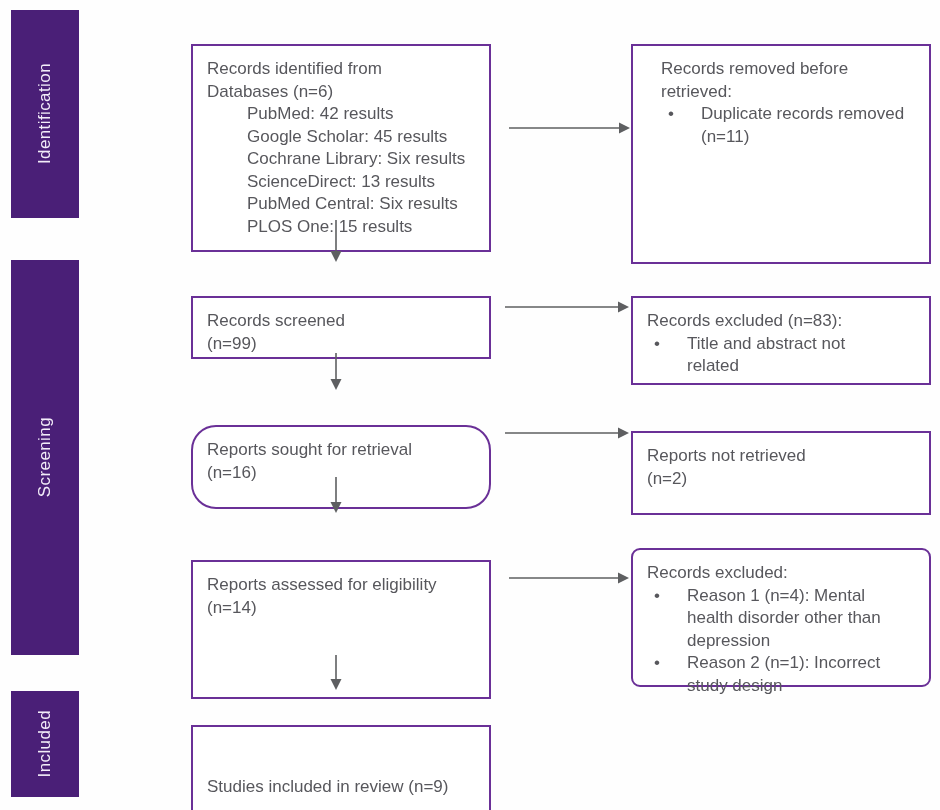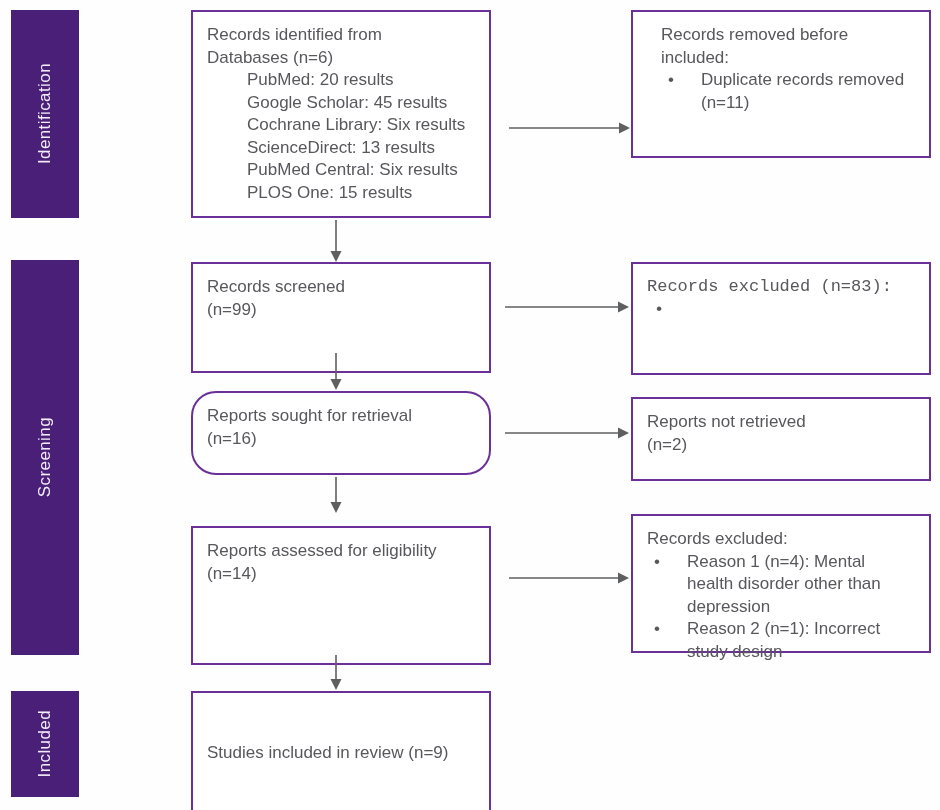--- a/index.html
+++ b/index.html
@@ -36,32 +36,33 @@
 
   
   .box {
     position:absolute;
     box-sizing:border-box;
     background:#ffffff;
     border:2px solid var(--box-border, #6a3097);
     padding:12px 14px;
     font-size:17px;
     line-height:22.5px;
+    margin-top:34px;
   }
   .col-mid   { left:191px; width:300px; }
   .col-right { left:631px; width:300px; }
 
   .box-identified     { top:10px;  height:208px; }
-  .box-removed        { top:10px;  height:148px;padding-left:28px; }
-  .box-screened       { top:262px; height:111px;  }
-  .box-excluded-scr   { top:262px; height:113px;font-family:Liberation Mono, monospace;  }
+  .box-removed        { top:10px;  height:220px;padding-left:28px; }
+  .box-screened       { top:262px; height:63px;  }
+  .box-excluded-scr   { top:262px; height:89px;  }
   .box-sought         { top:391px; height:84px;border-radius:25px;  }
   .box-not-retrieved  { top:397px; height:84px;  }
   .box-assessed       { top:526px; height:139px; }
-  .box-excluded-elig  { top:514px; height:139px; }
+  .box-excluded-elig  { top:514px; height:139px;border-radius:9px; }
   .box-included       { top:691px; height:124px; display:flex; align-items:center; }
 
   .src-line { padding-left:40px; white-space:nowrap; }
 
   .blist { margin:0; }
   .bullet-row { display:flex; }
   .dot { width:40px; padding-left:7px; box-sizing:border-box; }
   .li-text { max-width:212px; }
 
   .arrows {
@@ -83,21 +84,21 @@
   <div class="stage stage-screening">
     <span class="stage-label">Screening</span>
   </div>
   <div class="stage stage-included">
     <span class="stage-label">Included</span>
   </div>
 
   <div class="box col-mid box-identified">
     <div>Records identified from</div>
     <div>Databases (n=6)</div>
-    <div class="src-line">PubMed: 20 results</div>
+    <div class="src-line">PubMed: 42 results</div>
     <div class="src-line">Google Scholar: 45 results</div>
     <div class="src-line">Cochrane Library: Six results</div>
     <div class="src-line">ScienceDirect: 13 results</div>
     <div class="src-line">PubMed Central: Six results</div>
     <div class="src-line">PLOS One: 15 results</div>
   </div>
 
   <div class="box col-mid box-screened">
     <div>Records screened</div>
     <div>(n=99)</div>
@@ -112,34 +113,35 @@
     <div>Reports assessed for eligibility</div>
     <div>(n=14)</div>
   </div>
 
   <div class="box col-mid box-included">
     <div>Studies included in review (n=9)</div>
   </div>
 
   <div class="box col-right box-removed">
     <div>Records removed before</div>
-    <div>included:</div>
+    <div>retrieved:</div>
     <div class="blist">
       <div class="bullet-row">
         <span class="dot">•</span>
         <span class="li-text">Duplicate records removed (n=11)</span>
       </div>
     </div>
   </div>
 
   <div class="box col-right box-excluded-scr">
     <div>Records excluded (n=83):</div>
     <div class="blist">
       <div class="bullet-row">
         <span class="dot">•</span>
+        <span class="li-text">Title and abstract not related</span>
       </div>
     </div>
   </div>
 
   <div class="box col-right box-not-retrieved">
     <div>Reports not retrieved</div>
     <div>(n=2)</div>
   </div>
 
   <div class="box col-right box-excluded-elig">

